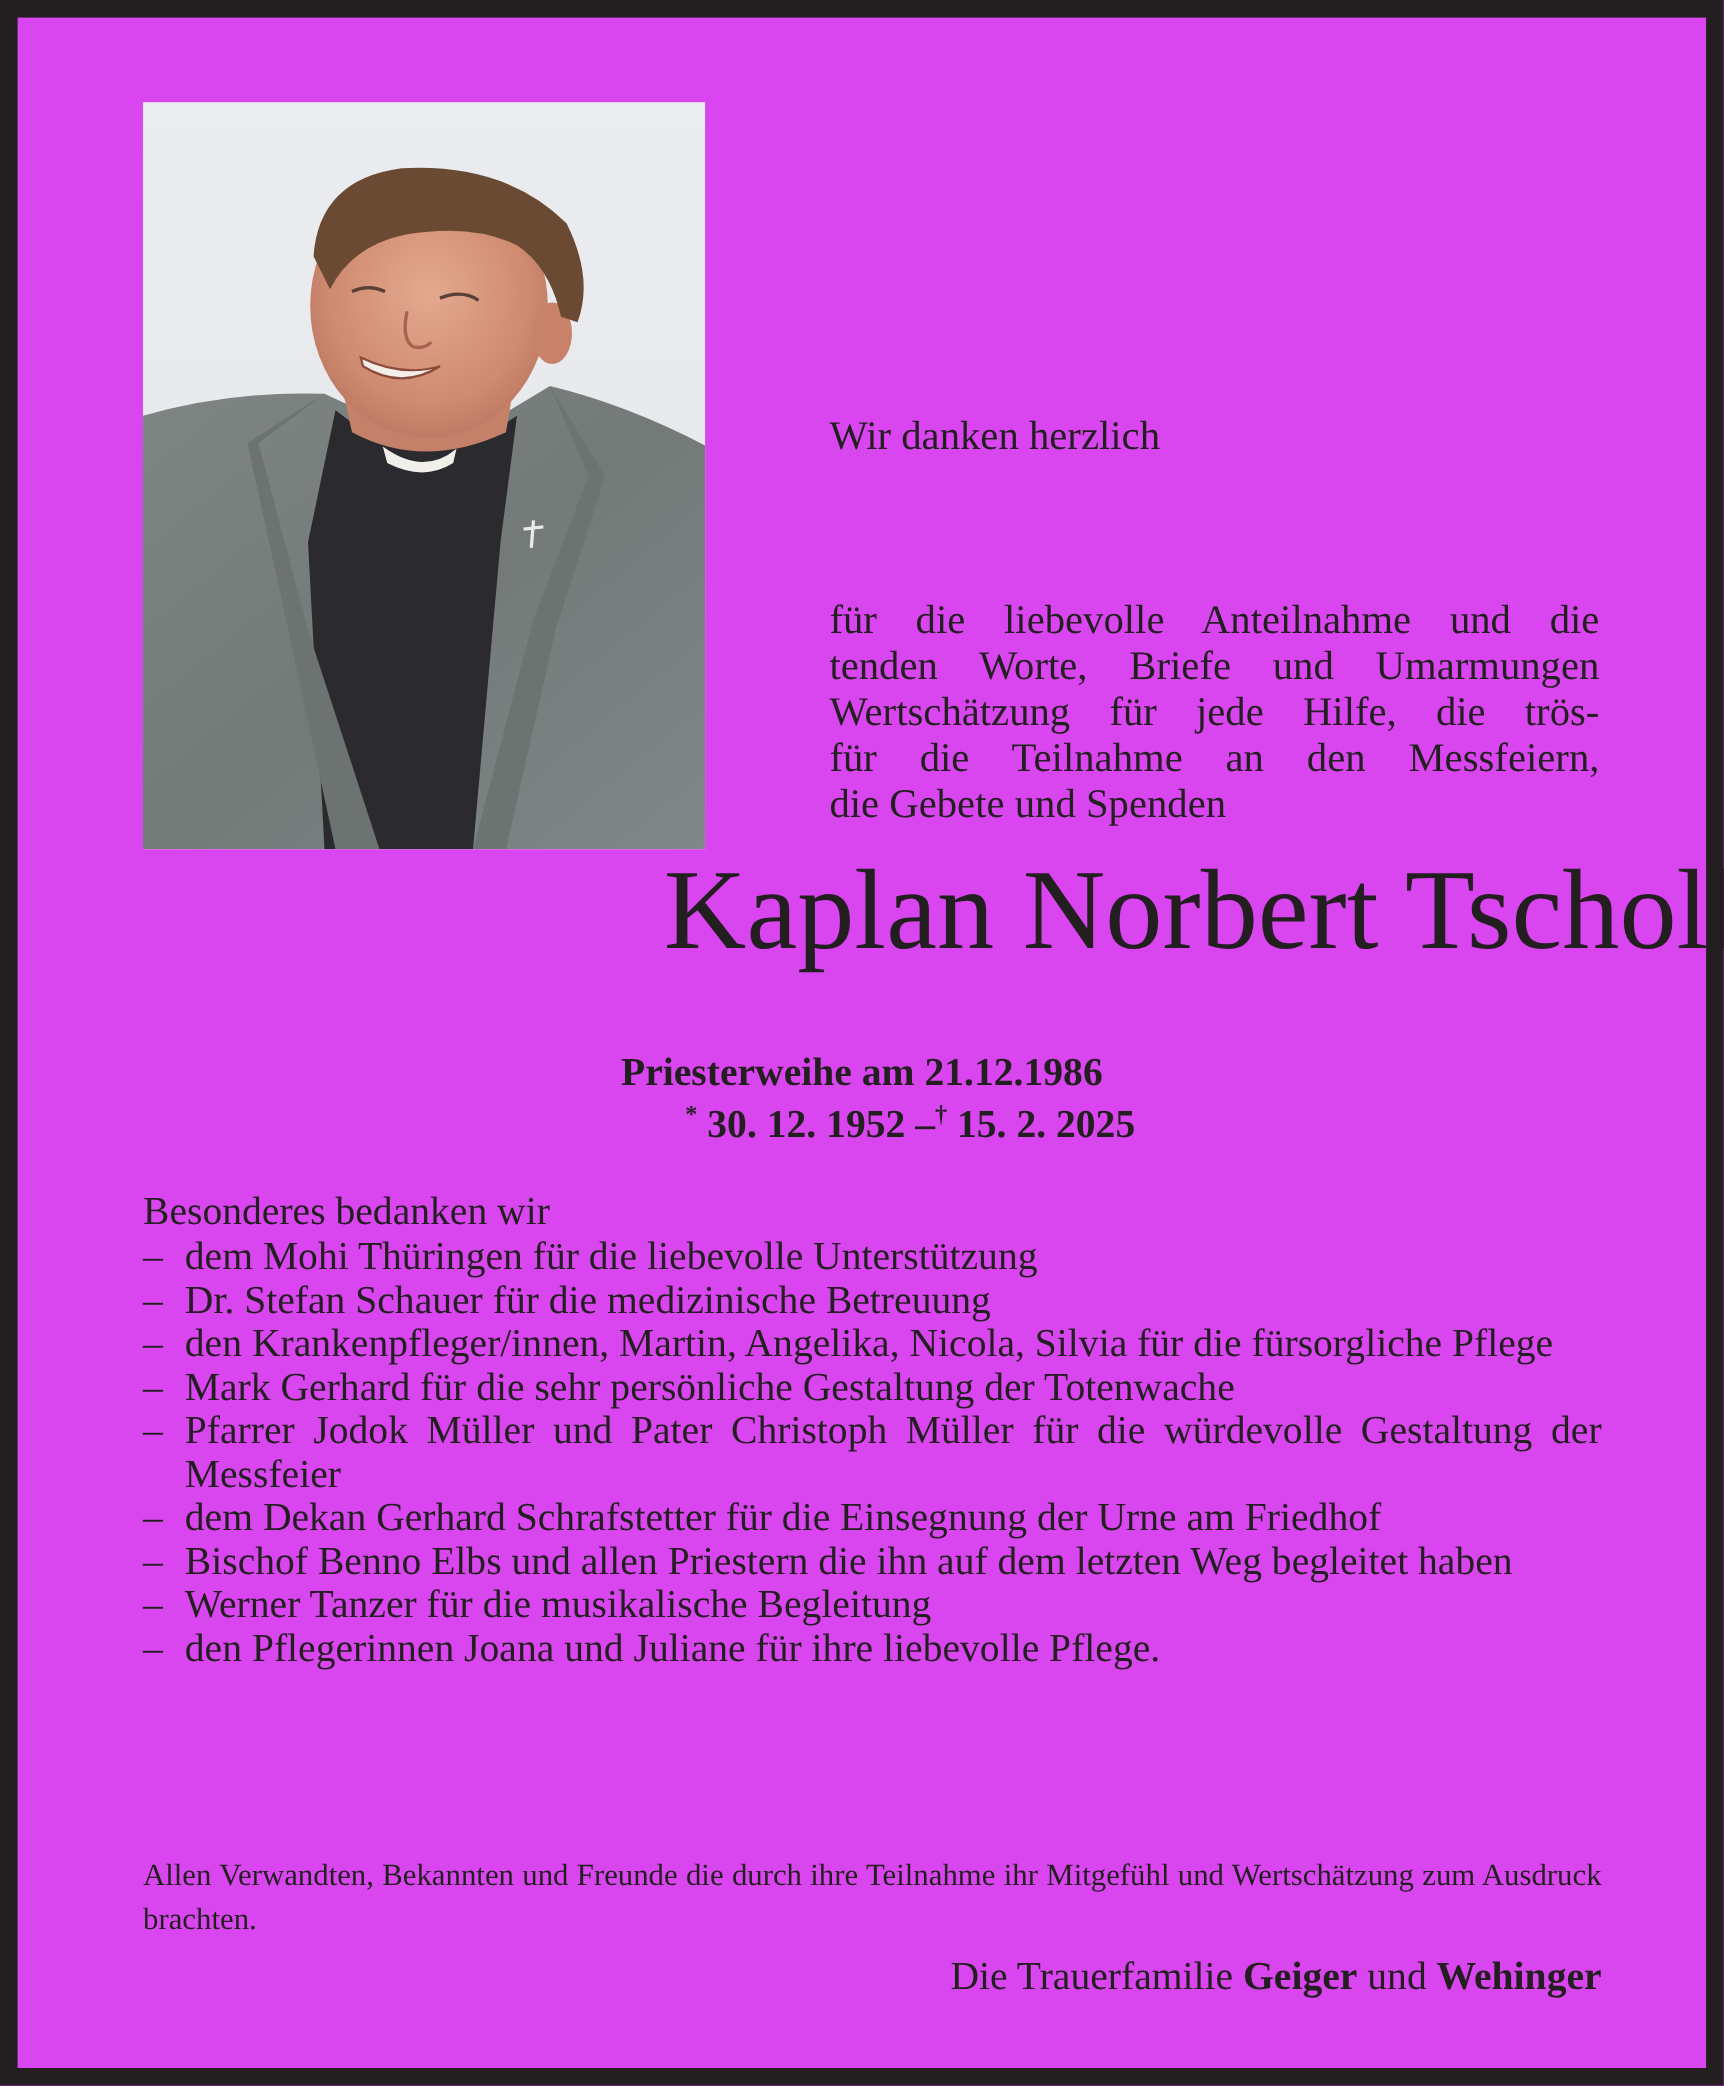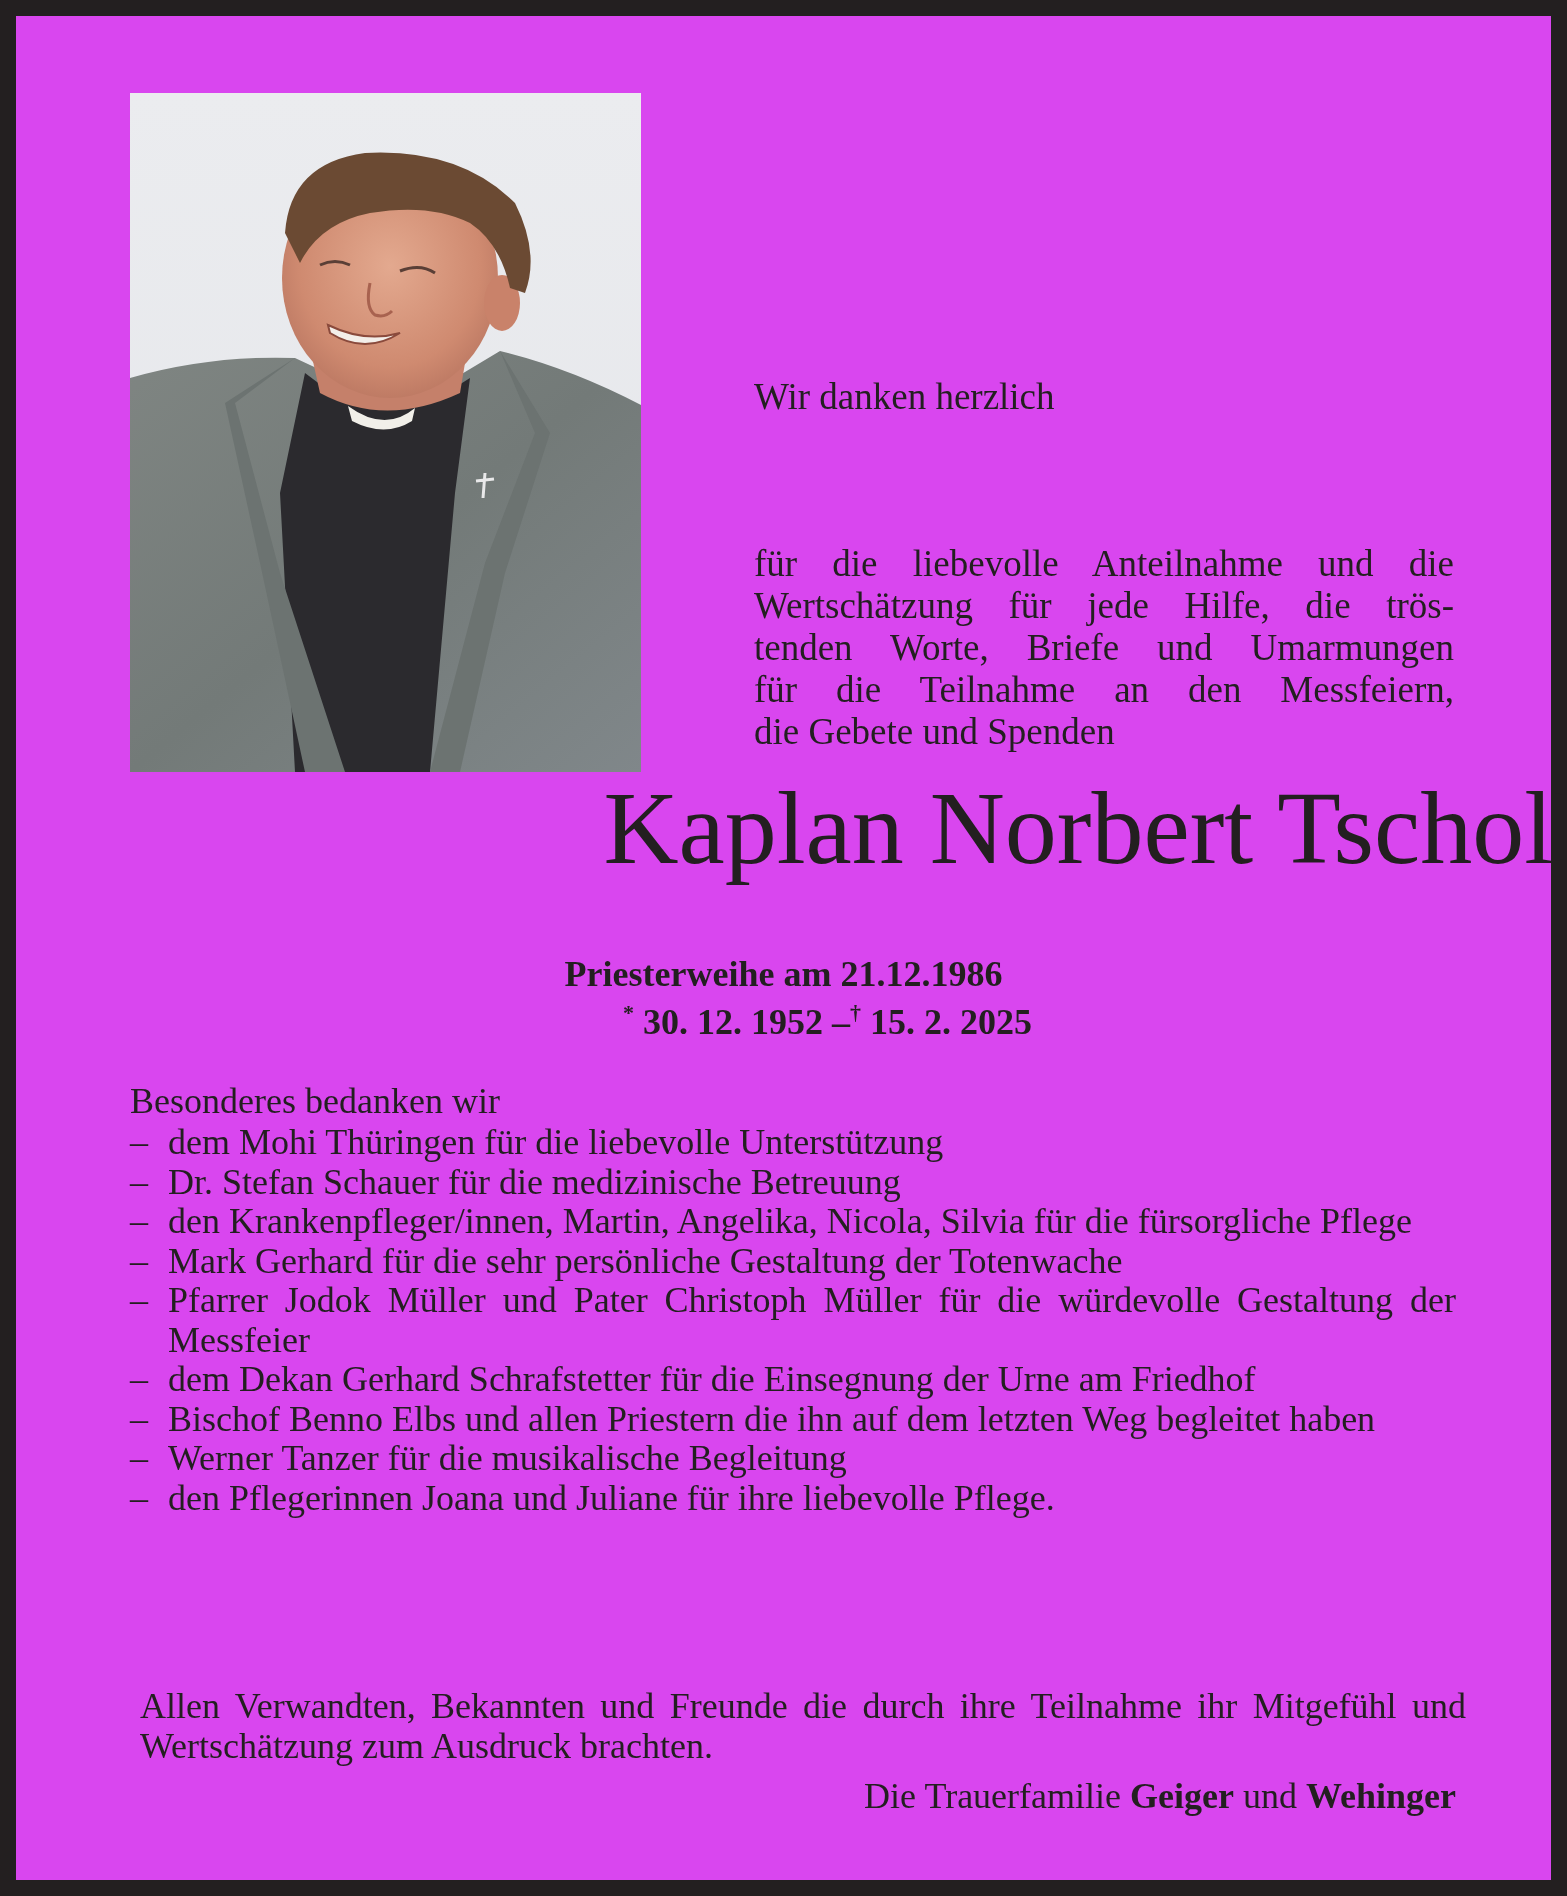--- a/index.html
+++ b/index.html
@@ -81,23 +81,23 @@
       margin: 0; padding: 0;
       list-style: none;
       font-size: 36px; line-height: 39.5px;
     }
     .list li { position: relative; padding-left: 38px; }
     .list li .dash { position: absolute; left: 0; top: 0; }
     .list li .txt { display: block; text-align: justify; }
 
     .closing {
       position: absolute;
-      left: 124px; top: 1670px;
+      left: 114px; top: 1670px;
       width: 1326px;
-      font-size: 36px; line-height: 40px;
+      font-size: 28px; line-height: 40px;
       text-align: justify;
     }
     .signature {
       position: absolute;
       right: 95px; top: 1760px;
       font-size: 36px; line-height: 40px;
       white-space: nowrap;
     }
     .signature b { font-weight: bold; }
   </style>
@@ -151,22 +151,22 @@
       <path d="M198 232 Q235 250 270 240 Q235 262 200 240 Z" fill="#f3eee9" stroke="#8a4a3c" stroke-width="2"></path>
 
       <path d="M355 380 L353 405 M346 388 L364 386" stroke="#e9e9ea" stroke-width="3"></path>
     </svg>
   </div>
 
   <div class="thanks-head">Wir danken herzlich</div>
 
   <div class="thanks-body">
     <span class="ln">für die liebevolle Anteilnahme und die</span>
+    <span class="ln">tenden Worte, Briefe und Umarmungen</span>
     <span class="ln">Wertschätzung für jede Hilfe, die trös-</span>
-    <span class="ln">tenden Worte, Briefe und Umarmungen</span>
     <span class="ln">für die Teilnahme an den Messfeiern,</span>
     <span class="ln last">die Gebete und Spenden</span>
   </div>
 
   <div class="name">Kaplan Norbert Tscholl</div>
 
   <div class="ordination">Priesterweihe am 21.12.1986</div>
 
   <div class="dates">
     <sup>*</sup>

